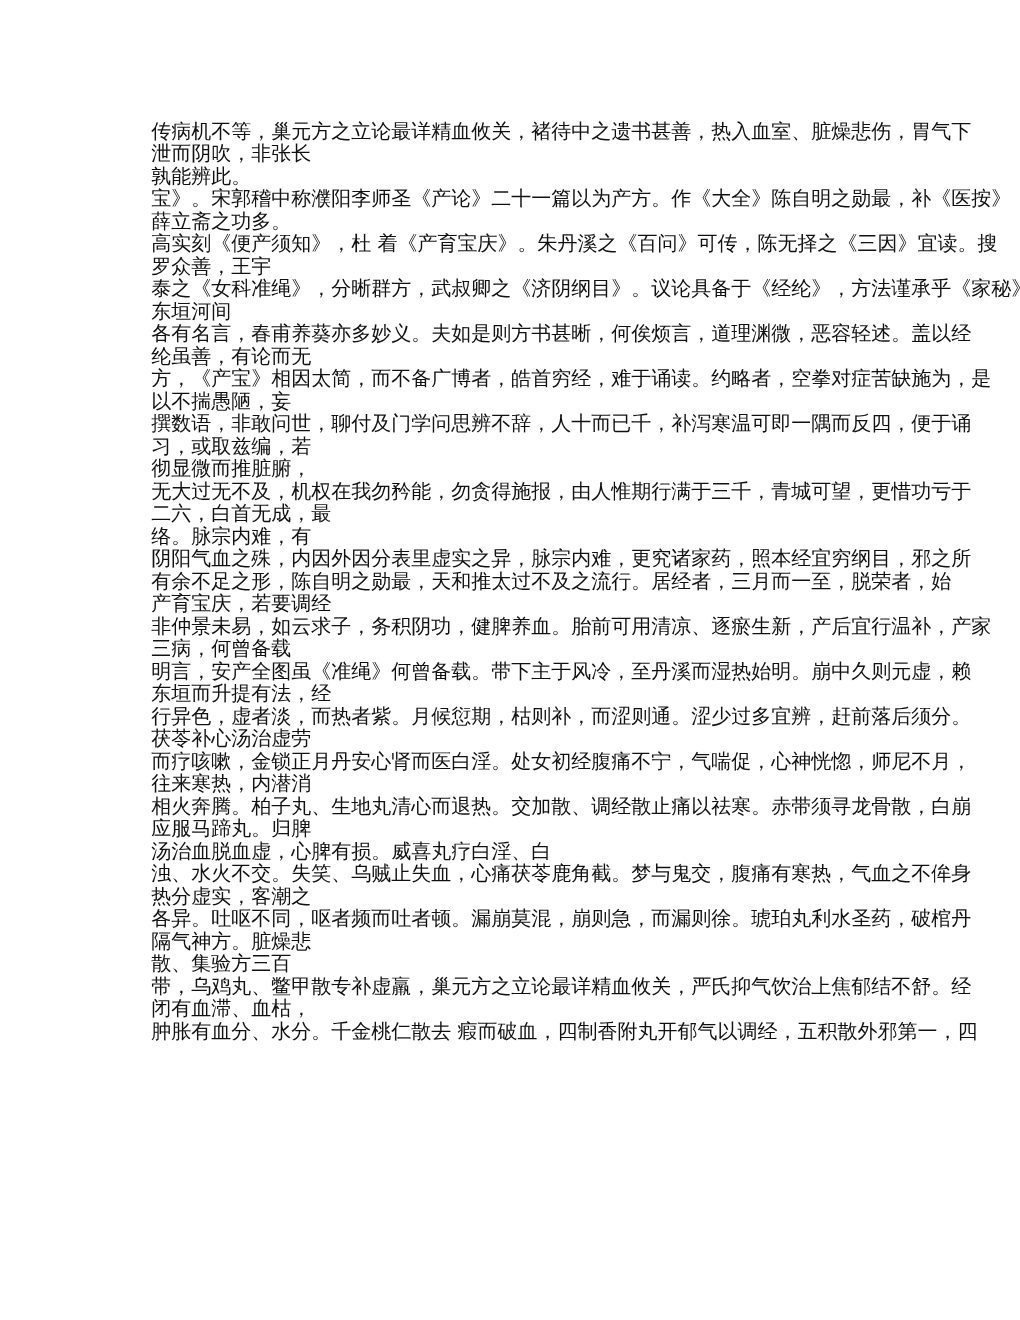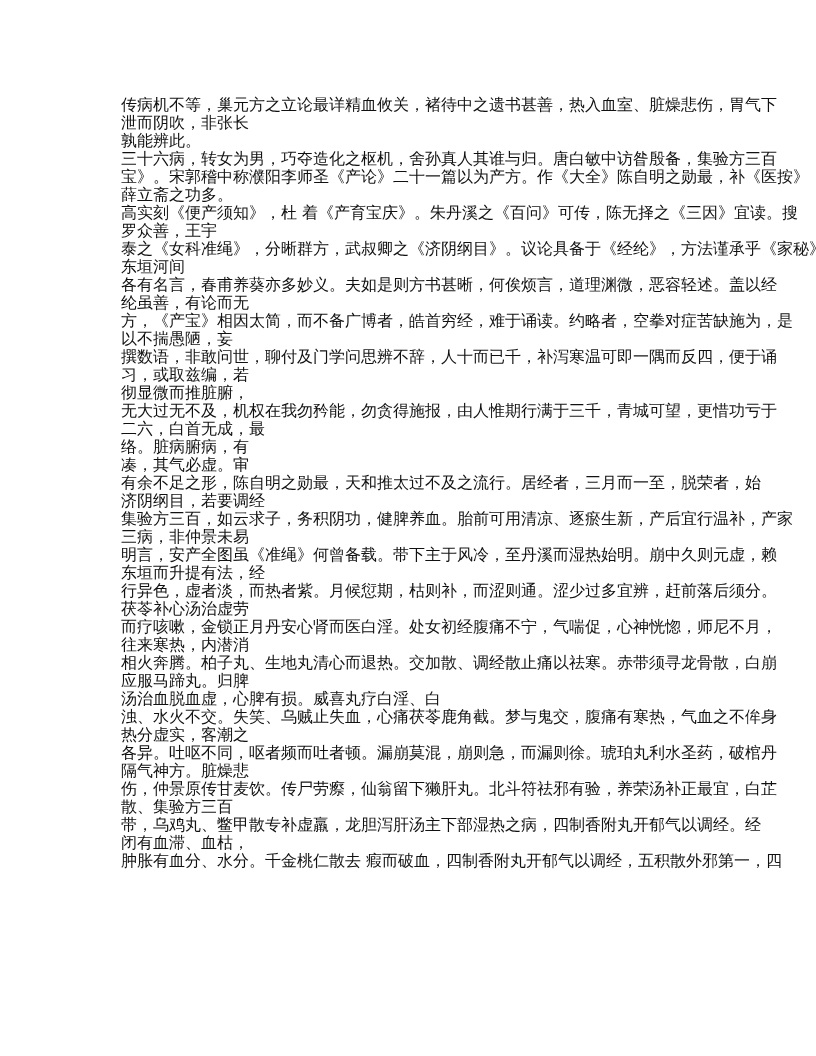--- a/index.html
+++ b/index.html
@@ -34,53 +34,51 @@
       width: 580px;
     }
   </style>
 </head>
 <body>
 
 <div class="page" id="page">
 <span class="line full">传病机不等，巢元方之立论最详精血攸关，褚待中之遗书甚善，热入血室、脏燥悲伤，胃气下</span>
     <span class="line">泄而阴吹，非张长</span>
     <span class="line">孰能辨此。</span>
-    <span class="line full">三十六病，转女为男，巧夺造化之枢机，舍孙真人其谁与归。唐白敏中访昝殷备，集验方三百</span>
     <span class="line full">宝》。宋郭稽中称濮阳李师圣《产论》二十一篇以为产方。作《大全》陈自明之勋最，补《医按》</span>
     <span class="line">薛立斋之功多。</span>
     <span class="line full">高实刻《便产须知》，杜 着《产育宝庆》。朱丹溪之《百问》可传，陈无择之《三因》宜读。搜</span>
     <span class="line">罗众善，王宇</span>
     <span class="line full">泰之《女科准绳》，分晰群方，武叔卿之《济阴纲目》。议论具备于《经纶》，方法谨承乎《家秘》。</span>
     <span class="line">东垣河间</span>
     <span class="line full">各有名言，春甫养葵亦多妙义。夫如是则方书甚晰，何俟烦言，道理渊微，恶容轻述。盖以经</span>
     <span class="line">纶虽善，有论而无</span>
     <span class="line full">方，《产宝》相因太简，而不备广博者，皓首穷经，难于诵读。约略者，空拳对症苦缺施为，是</span>
     <span class="line">以不揣愚陋，妄</span>
     <span class="line full">撰数语，非敢问世，聊付及门学问思辨不辞，人十而已千，补泻寒温可即一隅而反四，便于诵</span>
     <span class="line">习，或取兹编，若</span>
     <span class="line">彻显微而推脏腑，</span>
     <span class="line full">无大过无不及，机权在我勿矜能，勿贪得施报，由人惟期行满于三千，青城可望，更惜功亏于</span>
     <span class="line">二六，白首无成，最</span>
-    <span class="line">络。脏病腑病，有</span>
-    <span class="line">凑，其气必虚。审</span>
+    <span class="line">络。脉宗内难，有</span>
+    <span class="line full">阴阳气血之殊，内因外因分表里虚实之异，脉宗内难，更究诸家药，照本经宜穷纲目，邪之所</span>
     <span class="line full">有余不足之形，陈自明之勋最，天和推太过不及之流行。居经者，三月而一至，脱荣者，始</span>
-    <span class="line">济阴纲目，若要调经</span>
-    <span class="line full">集验方三百，如云求子，务积阴功，健脾养血。胎前可用清凉、逐瘀生新，产后宜行温补，产家</span>
-    <span class="line">三病，非仲景未易</span>
+    <span class="line">产育宝庆，若要调经</span>
+    <span class="line full">非仲景未易，如云求子，务积阴功，健脾养血。胎前可用清凉、逐瘀生新，产后宜行温补，产家</span>
+    <span class="line">三病，何曾备载</span>
     <span class="line full">明言，安产全图虽《准绳》何曾备载。带下主于风冷，至丹溪而湿热始明。崩中久则元虚，赖</span>
     <span class="line">东垣而升提有法，经</span>
     <span class="line full">行异色，虚者淡，而热者紫。月候愆期，枯则补，而涩则通。涩少过多宜辨，赶前落后须分。</span>
     <span class="line">茯苓补心汤治虚劳</span>
     <span class="line full">而疗咳嗽，金锁正月丹安心肾而医白淫。处女初经腹痛不宁，气喘促，心神恍惚，师尼不月，</span>
     <span class="line">往来寒热，内潜消</span>
     <span class="line full">相火奔腾。柏子丸、生地丸清心而退热。交加散、调经散止痛以祛寒。赤带须寻龙骨散，白崩</span>
     <span class="line">应服马蹄丸。归脾</span>
     <span class="line">汤治血脱血虚，心脾有损。威喜丸疗白淫、白</span>
     <span class="line full">浊、水火不交。失笑、乌贼止失血，心痛茯苓鹿角截。梦与鬼交，腹痛有寒热，气血之不侔身</span>
     <span class="line">热分虚实，客潮之</span>
     <span class="line full">各异。吐呕不同，呕者频而吐者顿。漏崩莫混，崩则急，而漏则徐。琥珀丸利水圣药，破棺丹</span>
     <span class="line">隔气神方。脏燥悲</span>
-    <span class="line full">伤，仲景原传甘麦饮。传尸劳瘵，仙翁留下獭肝丸。北斗符祛邪有验，养荣汤补正最宜，白芷</span>
     <span class="line">散、集验方三百</span>
-    <span class="line full">带，乌鸡丸、鳖甲散专补虚羸，龙胆泻肝汤主下部湿热之病，四制香附丸开郁气以调经。经</span>
+    <span class="line full">带，乌鸡丸、鳖甲散专补虚羸，巢元方之立论最详精血攸关，严氏抑气饮治上焦郁结不舒。经</span>
     <span class="line">闭有血滞、血枯，</span>
     <span class="line full">肿胀有血分、水分。千金桃仁散去 瘕而破血，四制香附丸开郁气以调经，五积散外邪第一，四</span>
   </div>
 
 </body></html>

